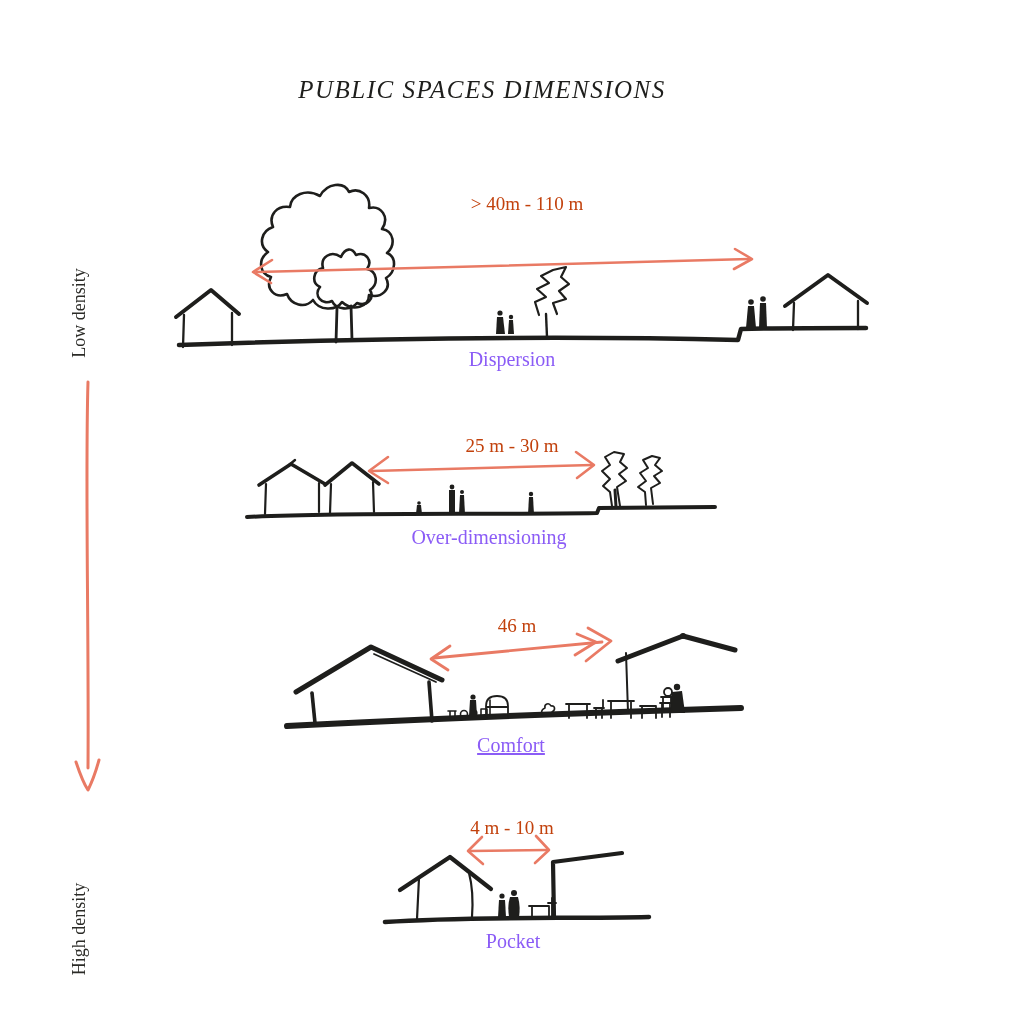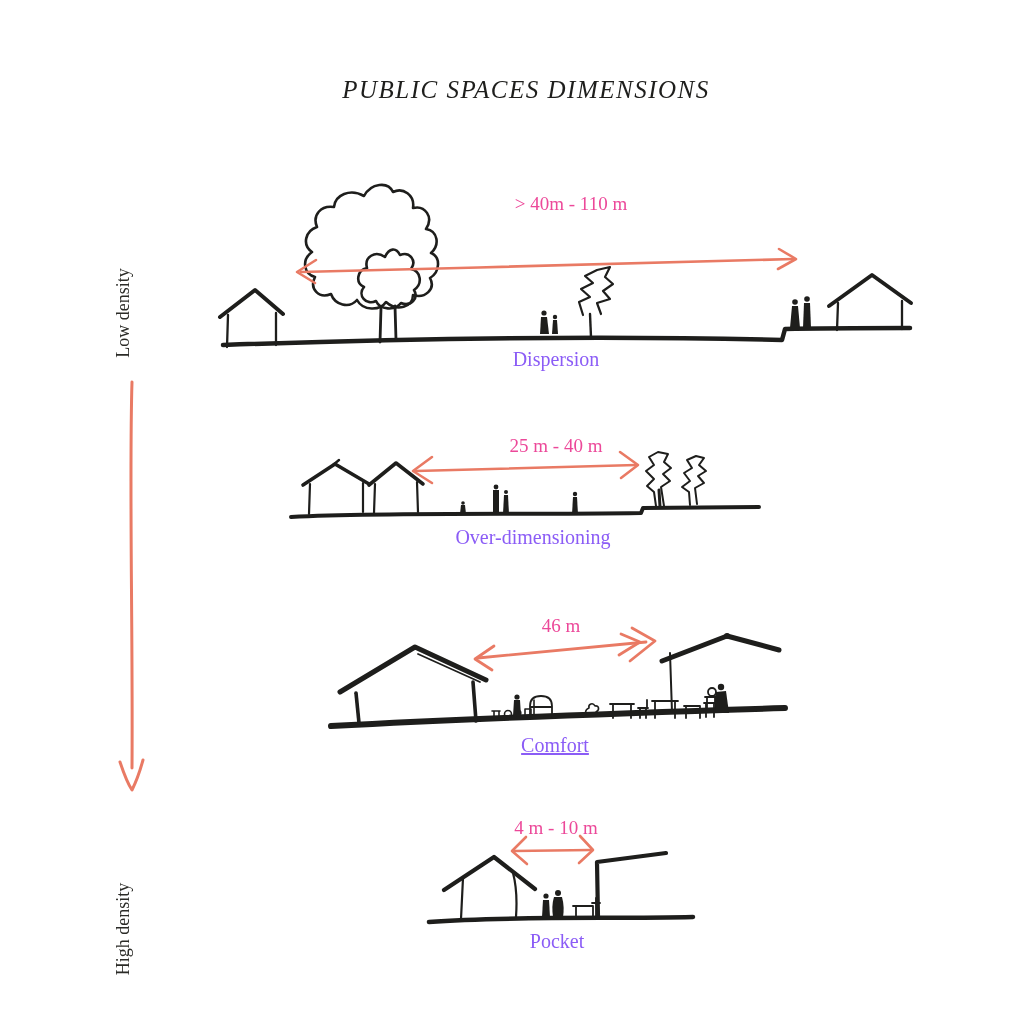--- a/index.html
+++ b/index.html
@@ -1,50 +1,49 @@
 <!DOCTYPE html>
 <html style="--ink: #1e1e1c; --accent: #e97a64;"><head>
 <meta charset="utf-8">
 <style>
   html,body{margin:0;padding:0;background:#ffffff;}
   .canvas{
     position:relative;width:964px;height:1024px;background:#ffffff;
     font-family:"Liberation Serif","DejaVu Serif",serif;color:#2b2b27;
     overflow:hidden;
-    margin-left:44px;
   }
   .sketch-svg{position:absolute;top:0;left:0;}
   .ink{stroke:var(--ink);fill:none;stroke-linecap:round;stroke-linejoin:round;}
   .ink-fill{fill:var(--ink);stroke:none;}
   .accent{stroke:var(--accent);fill:none;stroke-linecap:round;stroke-linejoin:round;}
   .page-title{
     position:absolute;top:76px;left:0;width:100%;text-align:center;
     font-style:italic;font-size:25px;letter-spacing:1.5px;color:#1e1e1c;
   }
-  .dim-label{position:absolute;transform:translateX(-50%);font-size:19px;white-space:nowrap;color:#ec4899;}
+  .dim-label{position:absolute;transform:translateX(-50%);font-size:19px;white-space:nowrap;color:#c2410c;}
   .cap-label{position:absolute;transform:translateX(-50%);font-size:20px;white-space:nowrap;color:#8b5cf6;}
   .axis-label{
     position:absolute;transform:translate(-50%,-50%) rotate(-90deg);
     font-size:18px;white-space:nowrap;color:#2b2b27;
   }
 </style>
 </head>
 <body style="background: rgb(255, 255, 255);">
 
 <div class="canvas">
 
   <div class="page-title">PUBLIC SPACES DIMENSIONS</div>
 
   <div class="axis-label" style="left:79px;top:313px;">Low density</div>
   <div class="axis-label" style="left:79px;top:929px;">High density</div>
 
   <div class="dim-label" style="left:527px;top:193px;">&gt; 40m - 110 m</div>
   <div class="cap-label" style="left:512px;top:348px;">Dispersion</div>
 
-  <div class="dim-label" style="left:512px;top:435px;">25 m - 40 m</div>
+  <div class="dim-label" style="left:512px;top:435px;">25 m - 30 m</div>
   <div class="cap-label" style="left:489px;top:526px;">Over-dimensioning</div>
 
   <div class="dim-label" style="left:517px;top:615px;">46 m</div>
   <div class="cap-label" style="left:511px;top:734px;text-decoration:underline;">Comfort</div>
 
   <div class="dim-label" style="left:512px;top:817px;text-align:center;">4 m - 10 m</div>
   <div class="cap-label" style="left:513px;top:930px;">Pocket</div>
 
   <svg class="sketch-svg" width="1024" height="1024" viewBox="0 0 1024 1024">
 

